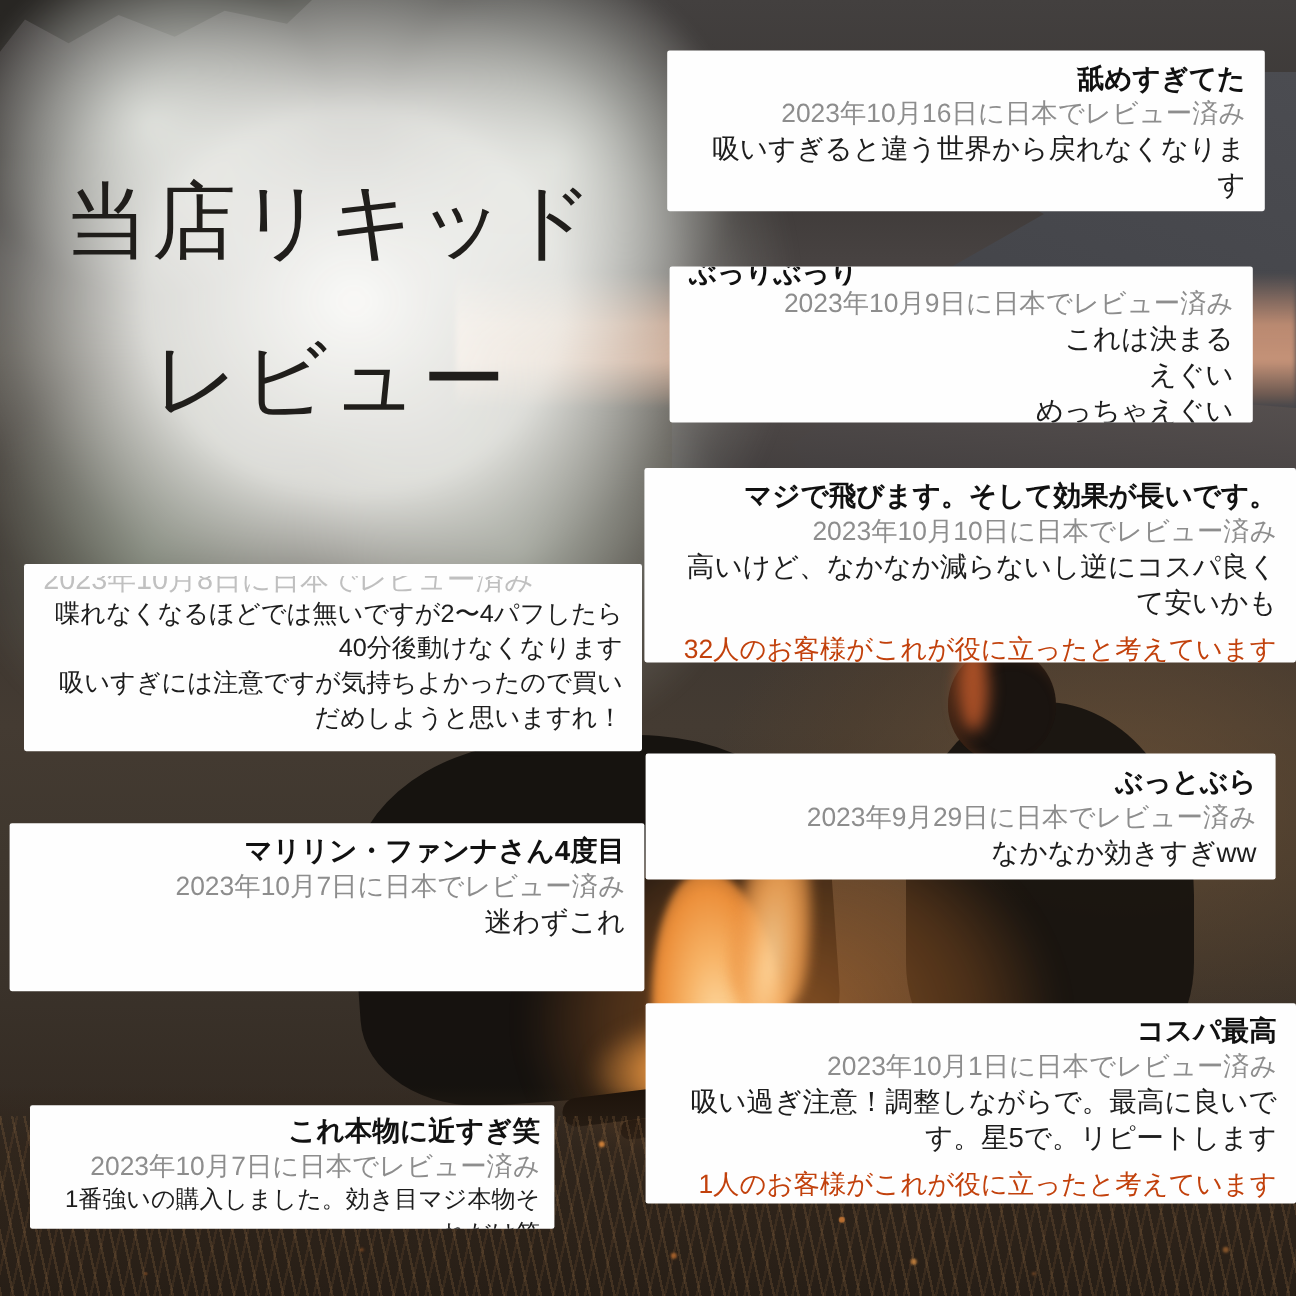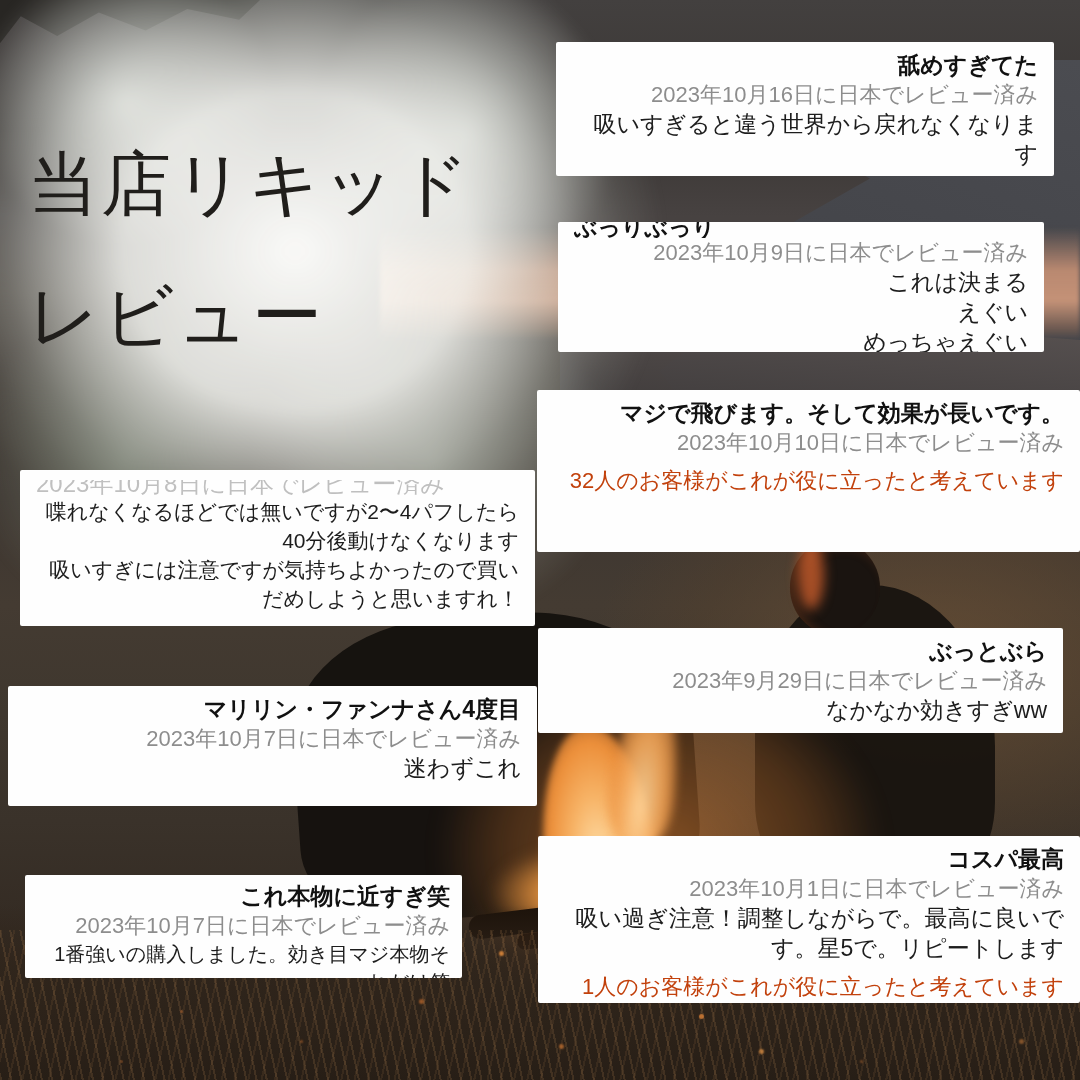--- a/index.html
+++ b/index.html
@@ -56,21 +56,21 @@
       90px 970px 1px 0 rgba(170,95,40,.5),240px 930px 1px 0 rgba(185,105,45,.5),
       860px 1060px 2px 0 rgba(205,120,55,.5),120px 1060px 1px 0 rgba(175,100,45,.45);}
   .bg-smoke{left:-90px;top:-100px;width:770px;height:780px;filter:blur(6px);
     background:
       radial-gradient(closest-side at 50% 45%,rgba(255,255,253,.97),rgba(246,247,243,.85) 45%,rgba(233,236,230,.55) 62%,rgba(216,222,214,.28) 75%,rgba(200,208,198,.12) 85%,rgba(200,208,198,0) 96%),
       radial-gradient(closest-side at 28% 26%,rgba(244,246,242,.8),rgba(244,246,242,0) 70%),
       radial-gradient(closest-side at 72% 30%,rgba(240,243,238,.75),rgba(240,243,238,0) 70%),
       radial-gradient(closest-side at 28% 72%,rgba(172,192,168,.42),rgba(172,192,168,0) 72%),
       radial-gradient(closest-side at 68% 72%,rgba(208,218,204,.5),rgba(208,218,204,0) 75%);}
   
-  .heading{left:28px;top:118px;width:496px;z-index:2;
+  .heading{left:28px;top:118px;width:496px;text-align:center;z-index:2;
     font-family:"DejaVu Serif","Liberation Serif",serif;
     font-size:70px;letter-spacing:3px;line-height:132px;color:#201e1b;}
   
   .card{position:absolute;background:#fefefe;color:#1d1d1d;z-index:3;overflow:hidden;
     padding:8px 16px;box-sizing:border-box;border-radius:2px;text-align:right;}
   .r-title{font-size:23px;font-weight:bold;line-height:30px;color:#111;}
   .r-date{font-size:22px;line-height:29px;color:#8d8d8d;}
   .r-body{font-size:23px;line-height:30px;color:#1d1d1d;white-space:pre-line;}
   .r-helpful{font-size:22px;line-height:28px;color:#c2410c;margin-top:10px;}
   .clip-top{height:16px;overflow:hidden;position:relative;}
@@ -123,49 +123,50 @@
     </div>
     <div class="r-date">2023年10月9日に日本でレビュー済み</div>
     <div class="r-body">これは決まる
 えぐい
 めっちゃえぐい</div>
   </div>
 
   <div class="card" style="left:537px;top:390px;width:543px;height:162px">
     <div class="r-title">マジで飛びます。そして効果が長いです。</div>
     <div class="r-date">2023年10月10日に日本でレビュー済み</div>
+    <div class="r-body">高いけど、なかなか減らないし逆にコスパ良くて安いかも</div>
     <div class="r-helpful">32人のお客様がこれが役に立ったと考えています</div>
   </div>
 
   <div class="card sz21" style="left:20px;top:470px;width:515px;height:156px;padding-top:10px">
     <div class="clip-date">
       <div class="r-date">2023年10月8日に日本でレビュー済み</div>
     </div>
     <div class="r-body">喋れなくなるほどでは無いですが2〜4パフしたら40分後動けなくなります
 吸いすぎには注意ですが気持ちよかったので買いだめしようと思いますれ！</div>
   </div>
 
-  <div class="card" style="left:8px;top:686px;width:529px;height:120px;">
+  <div class="card" style="left:8px;top:686px;width:529px;height:140px;">
     <div class="r-title">マリリン・ファンナさん4度目</div>
     <div class="r-date">2023年10月7日に日本でレビュー済み</div>
     <div class="r-body">迷わずこれ</div>
   </div>
 
   <div class="card" style="left:538px;top:628px;width:525px;height:105px">
     <div class="r-title">ぶっとぶら</div>
     <div class="r-date">2023年9月29日に日本でレビュー済み</div>
     <div class="r-body">なかなか効きすぎww</div>
   </div>
 
   <div class="card" style="left:538px;top:836px;width:542px;height:167px">
     <div class="r-title">コスパ最高</div>
     <div class="r-date">2023年10月1日に日本でレビュー済み</div>
     <div class="r-body">吸い過ぎ注意！調整しながらで。最高に良いです。星5で。リピートします</div>
     <div class="r-helpful">1人のお客様がこれが役に立ったと考えています</div>
   </div>
 
-  <div class="card sz20" style="left:25px;top:875px;width:437px;height:103px;padding:6px 12px">
+  <div class="card sz20" style="left:25px;top:921px;width:437px;height:103px;padding:6px 12px">
     <div class="r-title">これ本物に近すぎ笑</div>
     <div class="r-date">2023年10月7日に日本でレビュー済み</div>
     <div class="r-body">1番強いの購入しました。効き目マジ本物それだけ笑</div>
   </div>
 
 </div>
 
 </body></html>

